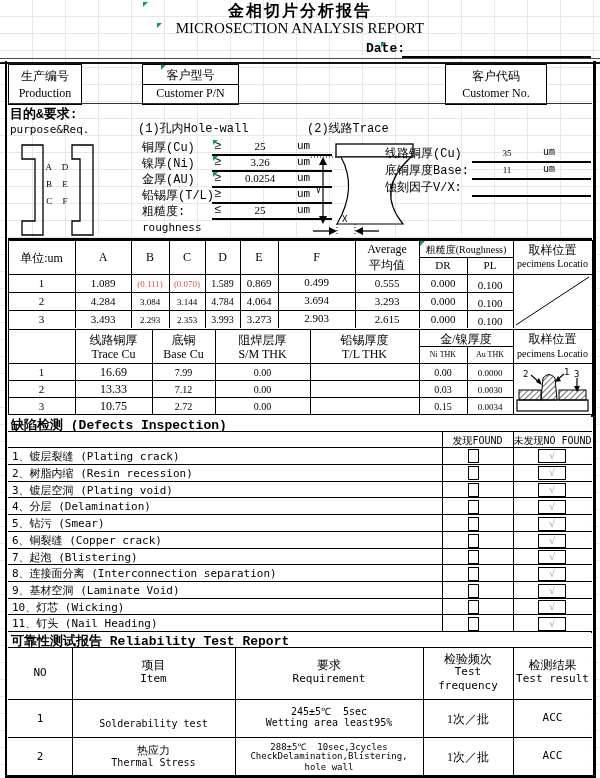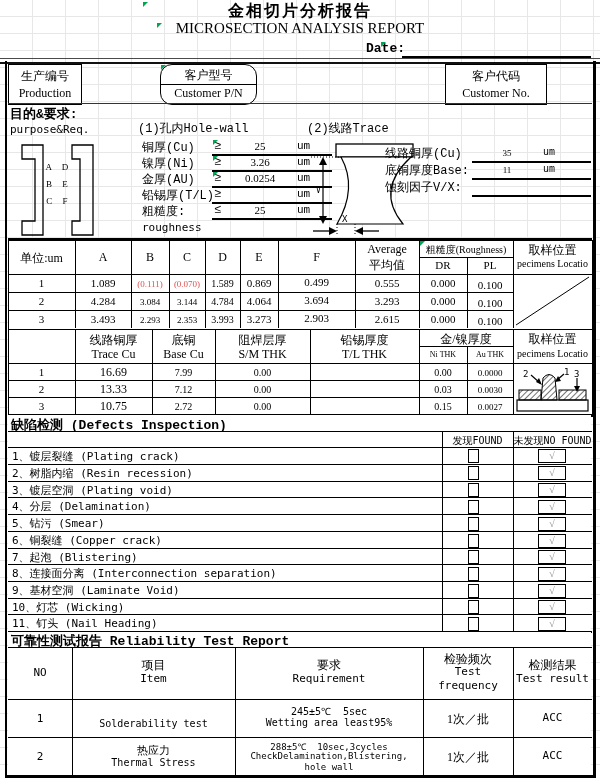--- a/index.html
+++ b/index.html
@@ -43,21 +43,21 @@
 
   <div style="position:absolute;left:0;top:58px;width:600px;height:3px;border-top:1px solid #4a4a4a;border-bottom:2px solid #111;"></div>
 
   <div style="position:absolute;left:5px;top:61px;width:586px;height:714px;border-left:2px solid #000;border-right:3px solid #000;border-bottom:3px solid #000;"></div>
 
   <div class="box" style="left:8px;top:64px;width:72px;height:39px;">
     <div class="c fs12" style="left:0;top:3px;width:72px;">生产编号</div>
     <div class="c fs12" style="left:0;top:21px;width:72px;">Production</div>
   </div>
   <div style="position:absolute;left:80px;top:64px;width:80px;height:39px;"></div>
-  <div class="box" style="left:160px;top:64px;width:95px;height:39px;border-radius:12px;">
+  <div class="box" style="left:142px;top:64px;width:95px;height:39px;">
     <div class="c fs12" style="left:0;top:2px;width:95px;border-bottom:1px solid #000;height:17px;">客户型号</div>
     <div class="c fs12" style="left:0;top:21px;width:95px;">Customer P/N</div>
   </div>
   <div style="position:absolute;left:255px;top:64px;width:190px;height:39px;"></div>
   <div class="box" style="left:445px;top:64px;width:100px;height:39px;">
     <div class="c fs12" style="left:0;top:3px;width:100px;">客户代码</div>
     <div class="c fs12" style="left:0;top:21px;width:100px;">Customer No.</div>
   </div>
   <div style="position:absolute;left:545px;top:64px;width:47px;height:39px;"></div>
   <div class="gtri" style="left:161px;top:65px;"></div>
@@ -257,21 +257,21 @@
   <div class="c fs10" style="left:310px;top:384px;width:109px;"></div>
   <div class="c fs10" style="left:419px;top:384px;width:48px;">0.03</div>
   <div class="c fs9" style="left:467px;top:385px;width:46px;">0.0030</div>
 
   <div class="c fs11" style="left:8px;top:400px;width:67px;">3</div>
   <div class="c fs12" style="left:75px;top:399px;width:77px;">10.75</div>
   <div class="c fs10" style="left:152px;top:401px;width:63px;">2.72</div>
   <div class="c fs10" style="left:215px;top:401px;width:95px;">0.00</div>
   <div class="c fs10" style="left:310px;top:401px;width:109px;"></div>
   <div class="c fs10" style="left:419px;top:401px;width:48px;">0.15</div>
-  <div class="c fs9" style="left:467px;top:402px;width:46px;">0.0027</div>
+  <div class="c fs9" style="left:467px;top:402px;width:46px;">0.0034</div>
 
   <svg style="left:514px;top:364px;" width="77" height="50" viewBox="0 0 77 50">
     <defs>
       <pattern id="hch" width="4" height="4" patternUnits="userSpaceOnUse" patternTransform="rotate(45)">
         <line x1="0" y1="0" x2="0" y2="4" stroke="#000" stroke-width="1.1"></line>
       </pattern>
     </defs>
     <rect x="3" y="36" width="71" height="11" fill="#fff" stroke="#000" stroke-width="1.2"></rect>
     <rect x="5" y="26" width="22" height="10" fill="url(#hch)" stroke="#000" stroke-width="1"></rect>
     <rect x="45" y="26" width="27" height="10" fill="url(#hch)" stroke="#000" stroke-width="1"></rect>

